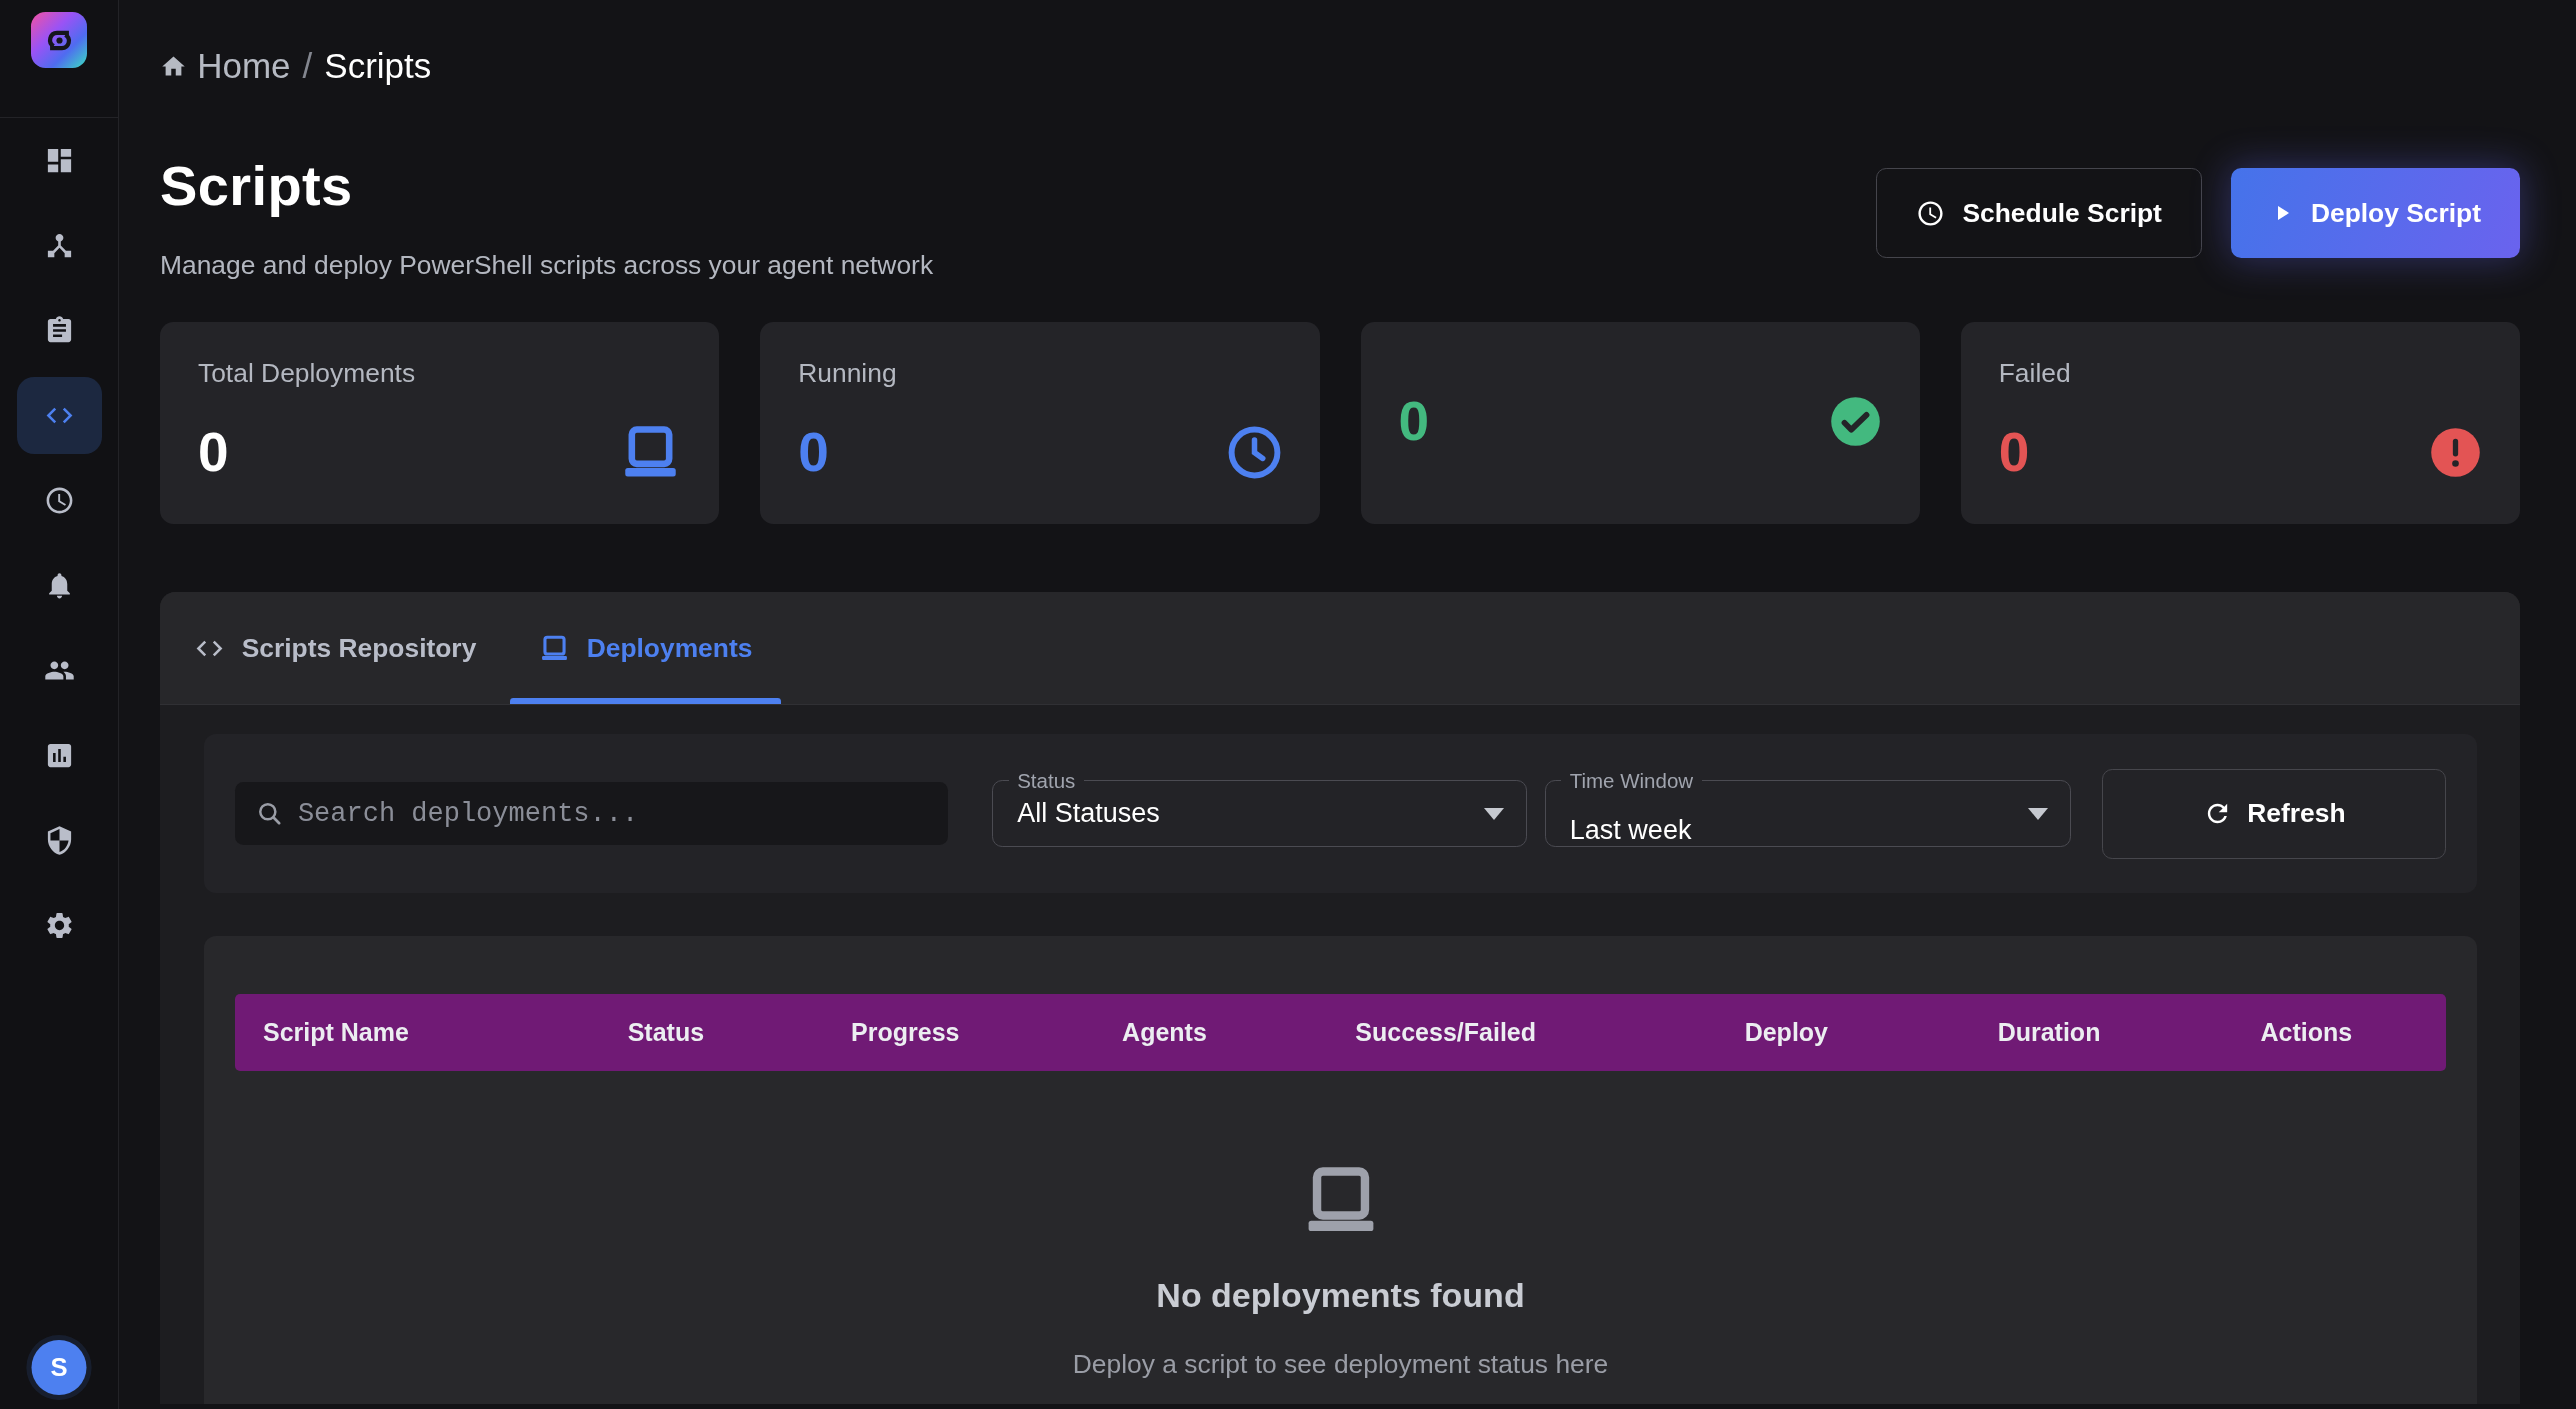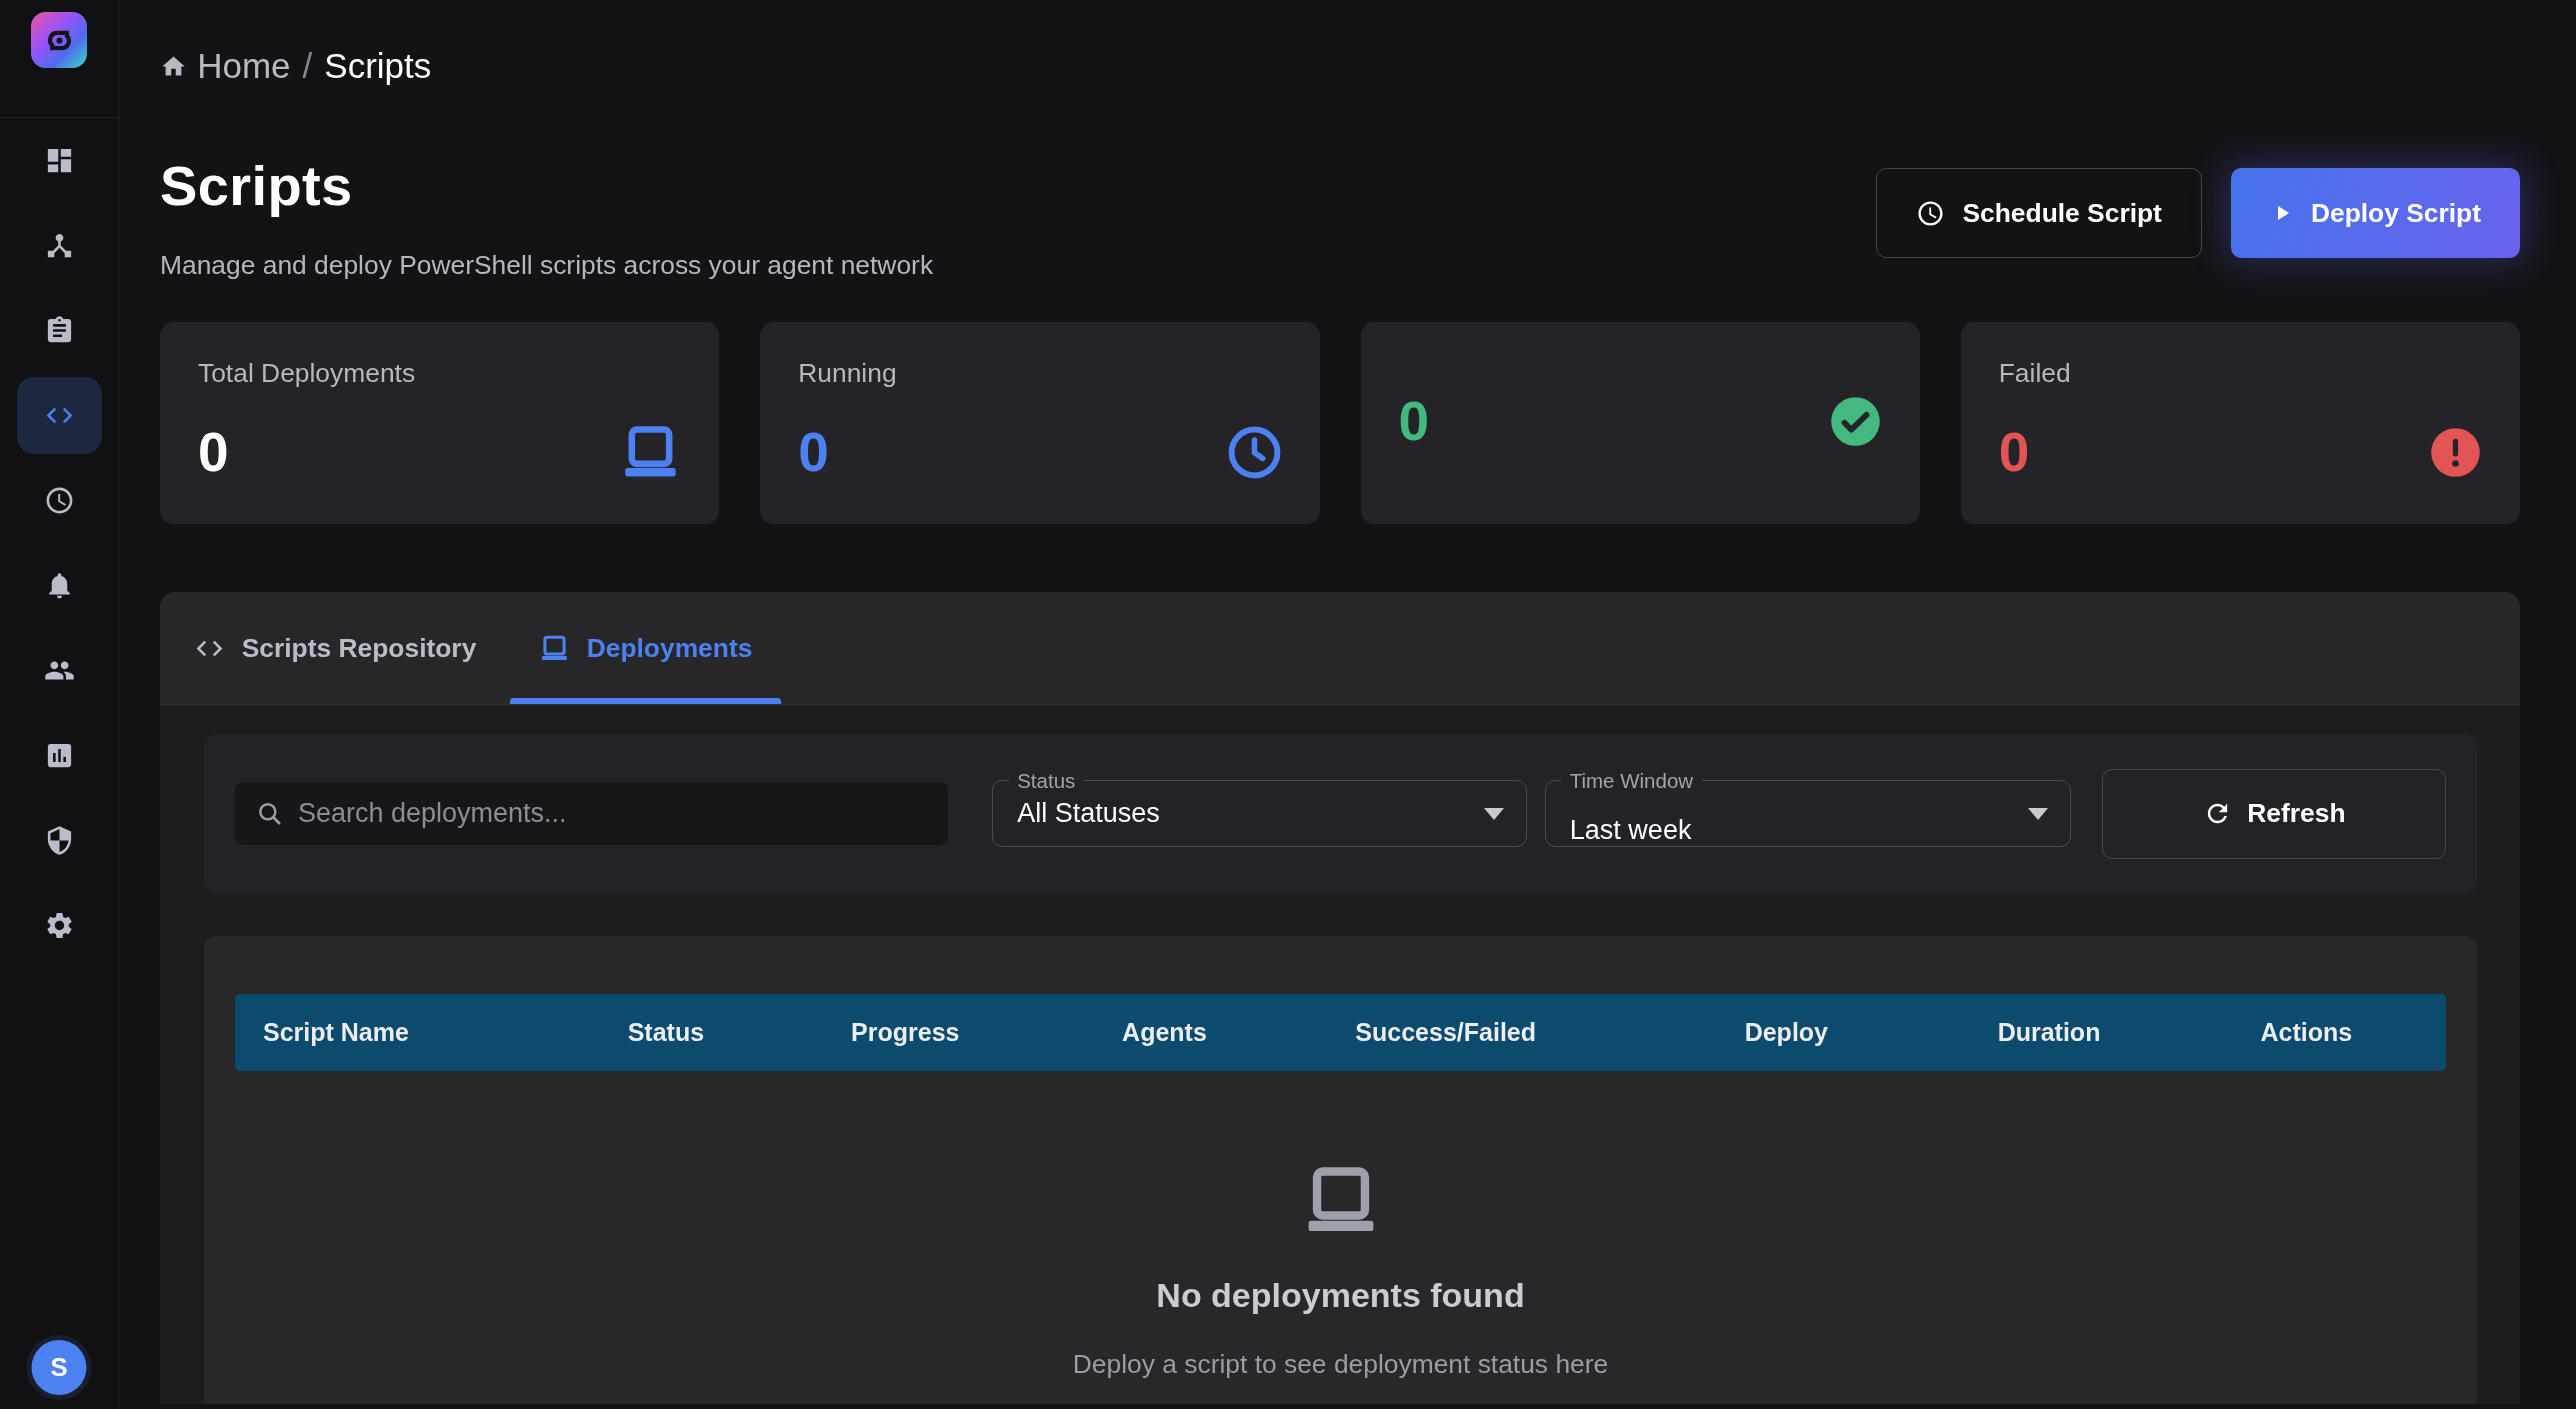--- a/index.html
+++ b/index.html
@@ -54,35 +54,35 @@
   .tab-deployments::after { content:""; position:absolute; left:0; right:0; bottom:0; height:6px; background:#4d80f0; border-radius:3.4px 3.4px 0 0; }
   .tab-repository { width:350px; color:#b9bdc9; }
   .tab svg { width:31px; height:31px; }
 
   .tab-content { background:#1d1d20; height:699px; padding:29px 43px 0 44px; }
 
   
   .filter-panel { background:#232327; border-radius:12px; height:159px; padding:0 31px; display:flex; align-items:center; }
   .search-box { width:714px; height:63px; background:#17171a; border-radius:8.5px; display:flex; align-items:center; gap:15.4px; padding:0 20.5px; }
   .search-box svg { width:27px; height:27px; flex:0 0 auto; }
-  .search-box input { flex:1; background:transparent; border:none; outline:none; color:#7dd3fc; font-size:27px; font-family:Liberation Sans, sans-serif; }
+  .search-box input { flex:1; background:transparent; border:none; outline:none; color:#7dd3fc; font-size:27px; font-family:Liberation Mono, monospace; }
   .search-box input::placeholder { color:#8b8e98; }
   .select { position:relative; height:67px; border:0.9px solid #4b4b52; border-radius:10.2px; display:flex; align-items:center; padding:0 51px 0 24px; cursor:pointer; }
   .select-status { width:535px; margin-left:44px; }
   .select-time { width:527px; margin-left:18px;align-items:flex-end; }
   .select .notch-label { position:absolute; top:-12px; left:15.4px; background:#232327; padding:0 8.5px; font-size:20.5px; color:#a0a4ae; }
   .select .value { font-size:27px; color:#ffffff; }
   .select .caret { position:absolute; right:22px; top:50%; margin-top:-5.1px; width:0; height:0; border-left:10.2px solid transparent; border-right:10.2px solid transparent; border-top:12.8px solid #c6c9d0; }
   .refresh-btn { margin-left:31px; width:344px; height:90px; border:0.9px solid #46464c; border-radius:10.2px; background:transparent; color:#fff; font-size:26.4px; font-weight:600; font-family:inherit; display:flex; align-items:center; justify-content:center; gap:15.4px; cursor:pointer; }
   .refresh-btn svg { width:29px; height:29px; fill:#ffffff; }
 
   
   .recent-panel { margin-top:43px; background:#28282b; border-radius:12px; padding:38px 31px 0 31px; height:529px; }
   .recent-heading { font-size:34px; font-weight:700; color:#ffffff; }
-  .table-header { margin-top:19.6px; height:77px; background:#0c4a6e; border-radius:5.1px; display:grid; grid-template-columns:222fr 136fr 165fr 142fr 237fr 154fr 160fr 130fr; align-items:center; }
+  .table-header { margin-top:19.6px; height:77px; background:#701a75; border-radius:5.1px; display:grid; grid-template-columns:222fr 136fr 165fr 142fr 237fr 154fr 160fr 130fr; align-items:center; }
   .table-header .th { font-size:25px; font-weight:700; color:#eceef1; padding-left:28px; white-space:nowrap; }
   .empty-state { text-align:center; }
   .empty-state .laptop-wrap { margin-top:96px; }
   .empty-state svg { width:82px; height:68px; }
   .empty-title { margin-top:38px; font-size:34px; font-weight:600; color:#c9ccd3; }
   .empty-sub { margin-top:34px; font-size:26.4px; color:#9a9da6; }
 </style>
 </head>
 <body>
 

